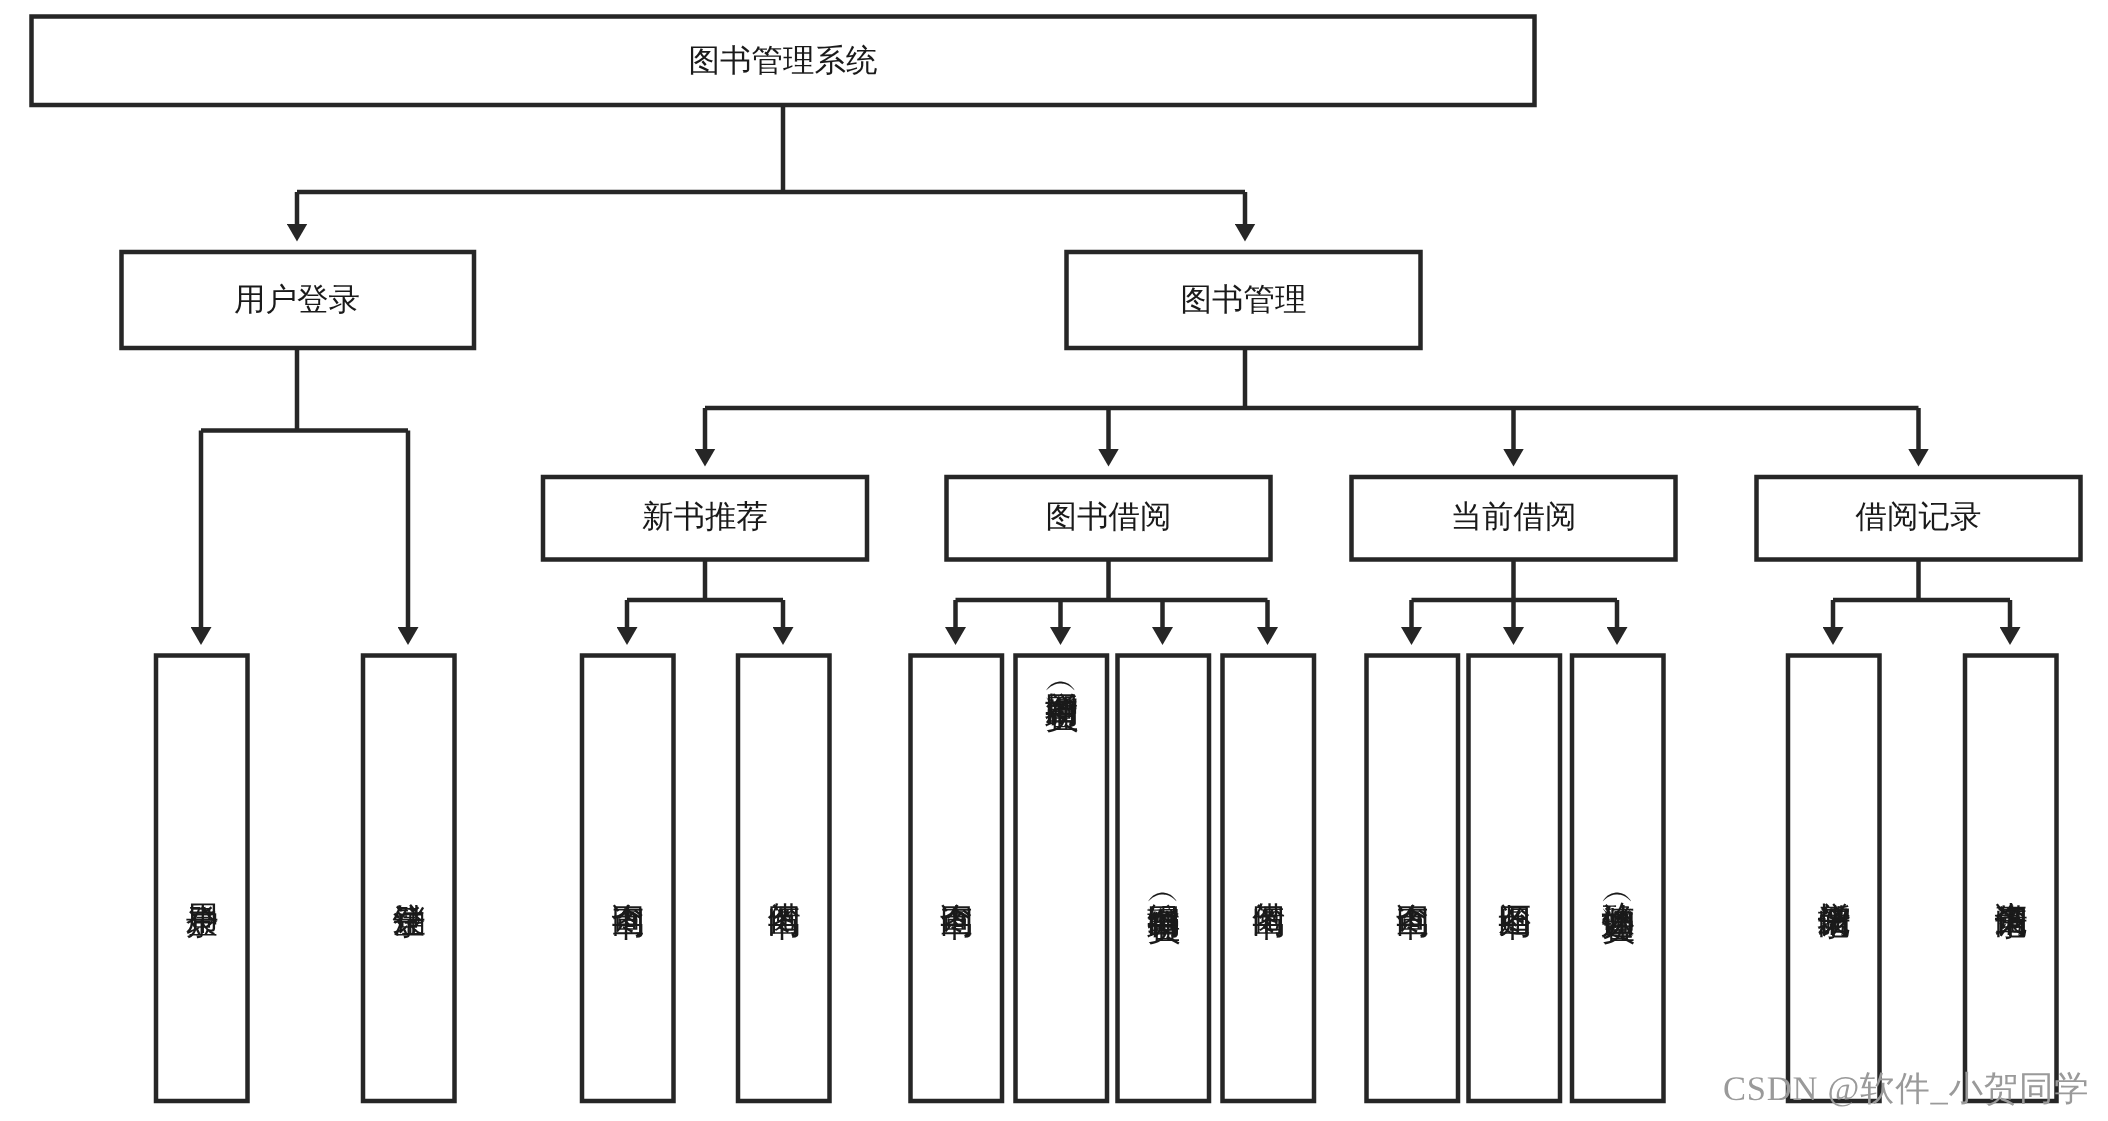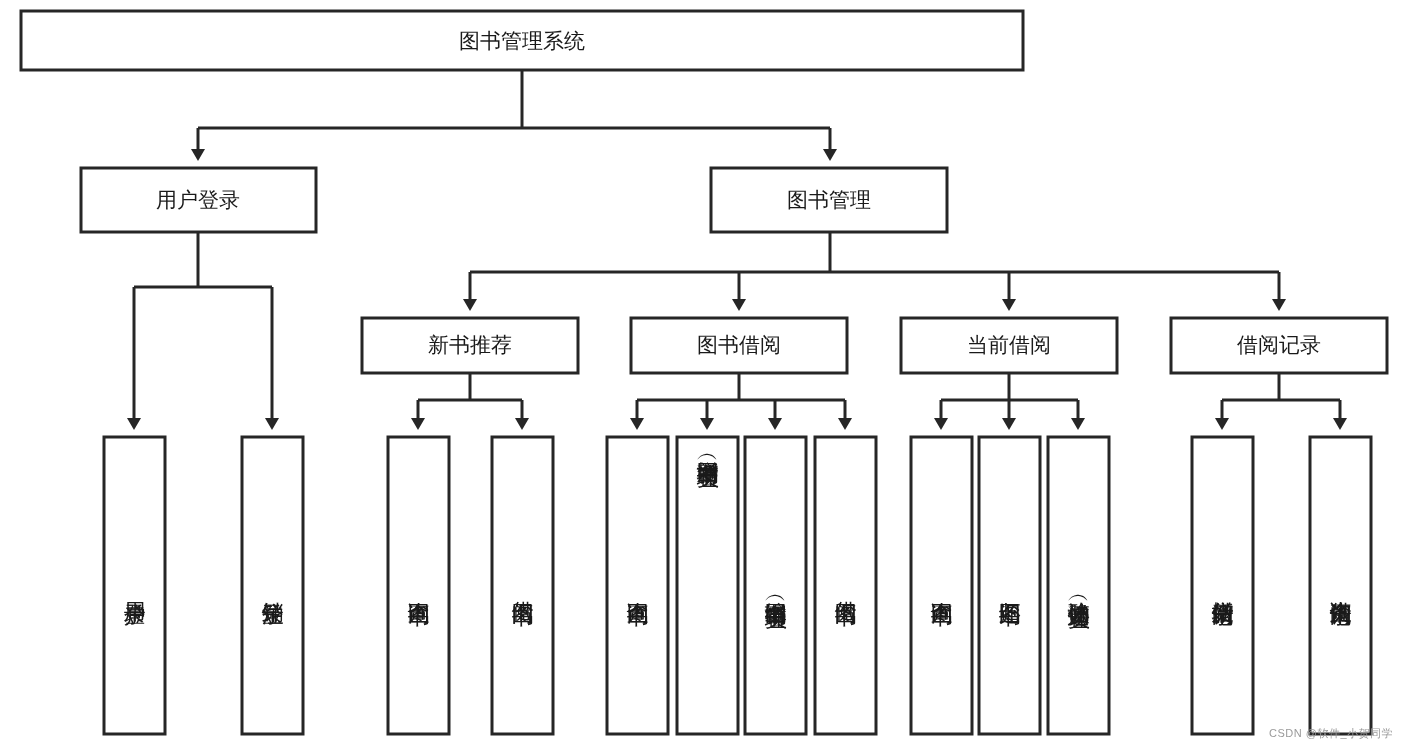--- a/index.html
+++ b/index.html
@@ -55,22 +55,22 @@
     color: #1a1a1a;
     letter-spacing: 1px;
     text-align: center;
     white-space: nowrap;
     user-select: none;
   }
   .watermark {
     position: absolute;
     right: 12px;
     bottom: 6px;
-    font-family: Liberation Sans, sans-serif;
-    font-size: 11px;
+    font-family: Liberation Serif, serif;
+    font-size: 23px;
     color: #9a9a9a;
     letter-spacing: 0.5px;
     white-space: nowrap;
     margin-left: 32px;
   }
 </style>
 </head>
 <body>
 
 <div id="diagram-root">

